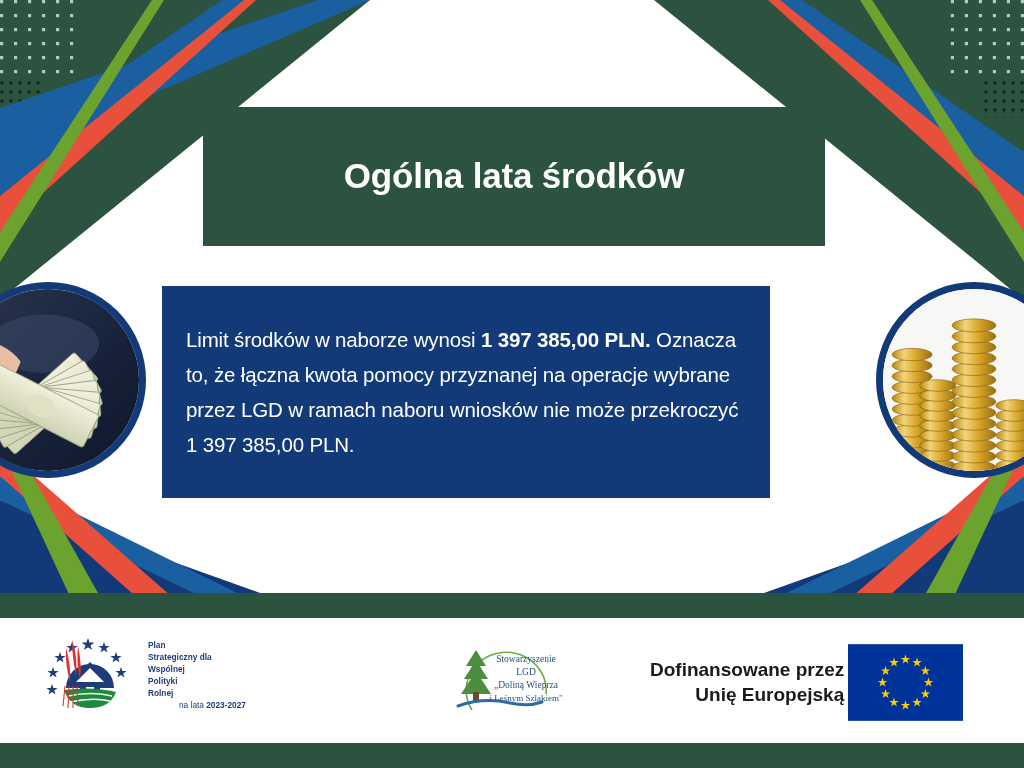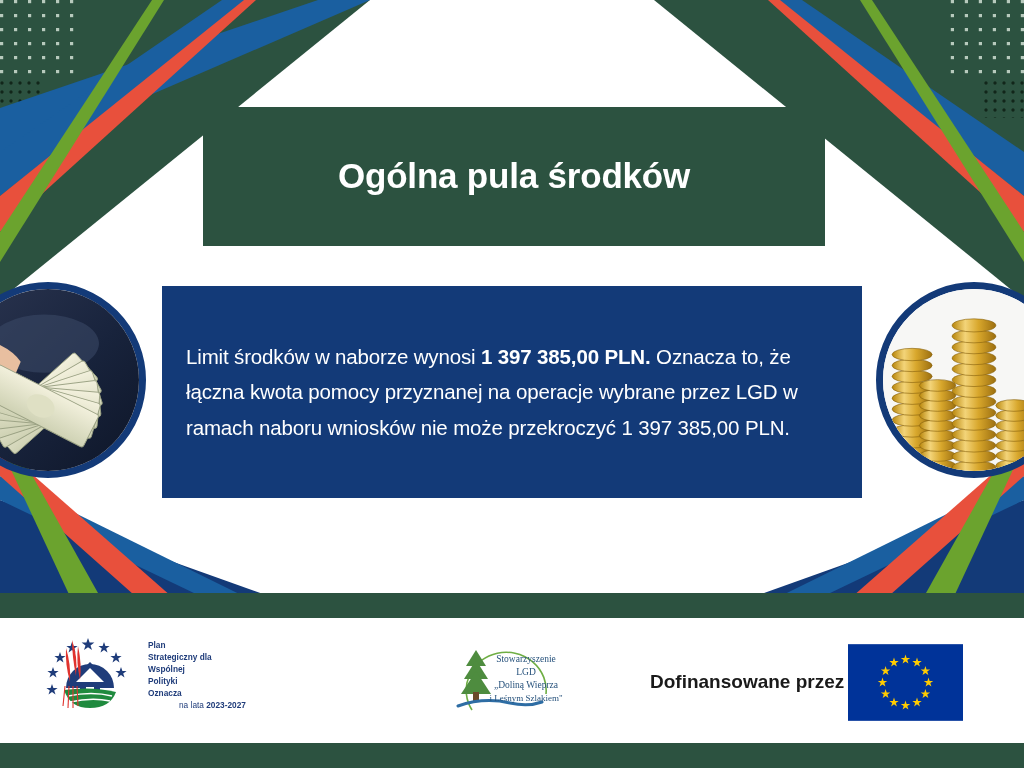--- a/index.html
+++ b/index.html
@@ -15,21 +15,21 @@
   #corner-br{bottom:150px;right:0;width:330px;height:200px;transform:scaleX(-1);}
 
   
   #title-box{position:absolute;left:203px;top:107px;width:622px;height:139px;
     background:#2C5240;display:flex;flex-direction:column;align-items:center;
     justify-content:center;z-index:6;}
   #title-box .tline{color:#ffffff;font-size:35px;font-weight:bold;line-height:1.28;
     letter-spacing:-0.2px;text-align:center;white-space:nowrap;}
 
   
-  #body-box{position:absolute;left:162px;top:286px;width:700px;height:212px;
+  #body-box{position:absolute;left:162px;top:286px;width:608px;height:212px;
     background:#133A78;z-index:6;display:flex;align-items:center;}
   #body-text{color:#ffffff;font-size:20.5px;line-height:1.72;padding:0 24px;
     letter-spacing:-0.15px;}
   #body-text b{font-weight:bold;}
 
   
   .photo-circle{position:absolute;border-radius:50%;border:7px solid #133A78;
     overflow:hidden;z-index:7;}
   #photo-money{left:-50px;top:282px;width:182px;height:182px;}
   #photo-coins{right:-48px;top:282px;width:182px;height:182px;}
@@ -117,21 +117,21 @@
   <div class="corner" id="corner-br">
     <svg viewBox="0 0 330 200" preserveAspectRatio="none">
       <polygon points="0,200 0,82 330,200" fill="#133A78"></polygon>
       <polygon points="0,82 0,58 288,200 246,200" fill="#1A5FA0"></polygon>
       <polygon points="0,58 0,28 196,200 160,200" fill="#E8503C"></polygon>
       <polygon points="0,28 0,0 112,200 80,200" fill="#6BA32E"></polygon>
     </svg>
   </div>
 
   <div id="title-box">
-    <div class="tline">Ogólna pula środków</div>
+    <div class="tline">Ogólna lata środków</div>
   </div>
 
   <div id="body-box">
     <div id="body-text">
       <span>Limit środków w naborze wynosi </span><b>1 397 385,00 PLN.</b><span> Oznacza to, że łączna kwota pomocy przyznanej na operacje wybrane przez LGD w ramach naboru wniosków nie może przekroczyć 1 397 385,00 PLN.</span>
     </div>
   </div>
 
   <div class="photo-circle" id="photo-money">
     <svg viewBox="0 0 100 100">
@@ -308,21 +308,21 @@
           <line x1="27" y1="54" x2="26" y2="76"></line>
           <line x1="31" y1="54" x2="31" y2="76"></line>
           <line x1="35" y1="54" x2="36" y2="74"></line>
         </g>
       </svg>
       <div id="logo-prow-text">
         <div>Plan</div>
         <div>Strategiczny dla</div>
         <div>Wspólnej</div>
         <div>Polityki</div>
-        <div>Oznacza</div>
+        <div>Rolnej</div>
         <div><span class="nrm">na lata </span><span class="yrs">2023-2027</span></div>
       </div>
     </div>
 
     <div id="logo-lgd">
       <svg viewBox="0 0 124 88">
         <path d="M26 76 a40 38 0 1 1 74 -16" stroke="#6FAE44" stroke-width="1.6" fill="none"></path>
         <g fill="#4E8C3F">
           <polygon points="30,16 40,32 20,32"></polygon>
           <polygon points="30,26 42,45 18,45"></polygon>
@@ -335,20 +335,21 @@
           <text x="80" y="41" font-size="9.5">LGD</text>
           <text x="80" y="54" font-size="9.5">„Doliną Wieprza</text>
           <text x="80" y="67" font-size="9">i Leśnym Szlakiem"</text>
         </g>
       </svg>
     </div>
 
     <div id="eu-block">
       <div id="eu-text">
         <div>Dofinansowane przez</div>
+        <div>Unię Europejską</div>
       </div>
       <div id="eu-flag">
         <svg viewBox="0 0 120 80">
           <rect width="120" height="80" fill="#003399"></rect>
           <g fill="#FFCC00" id="eu-stars">
               <polygon points="60.00,10.80 61.17,14.39 64.95,14.39 61.89,16.61 63.06,20.21 60.00,17.99 56.94,20.21 58.11,16.61 55.05,14.39 58.83,14.39"></polygon>
               <polygon points="72.00,14.02 73.17,17.61 76.95,17.61 73.89,19.83 75.06,23.42 72.00,21.20 68.94,23.42 70.11,19.83 67.05,17.61 70.83,17.61"></polygon>
               <polygon points="80.78,22.80 81.95,26.39 85.73,26.39 82.67,28.61 83.84,32.21 80.78,29.99 77.73,32.21 78.90,28.61 75.84,26.39 79.62,26.39"></polygon>
               <polygon points="84.00,34.80 85.17,38.39 88.95,38.39 85.89,40.61 87.06,44.21 84.00,41.99 80.94,44.21 82.11,40.61 79.05,38.39 82.83,38.39"></polygon>
               <polygon points="80.78,46.80 81.95,50.39 85.73,50.39 82.67,52.61 83.84,56.21 80.78,53.99 77.73,56.21 78.90,52.61 75.84,50.39 79.62,50.39"></polygon>

